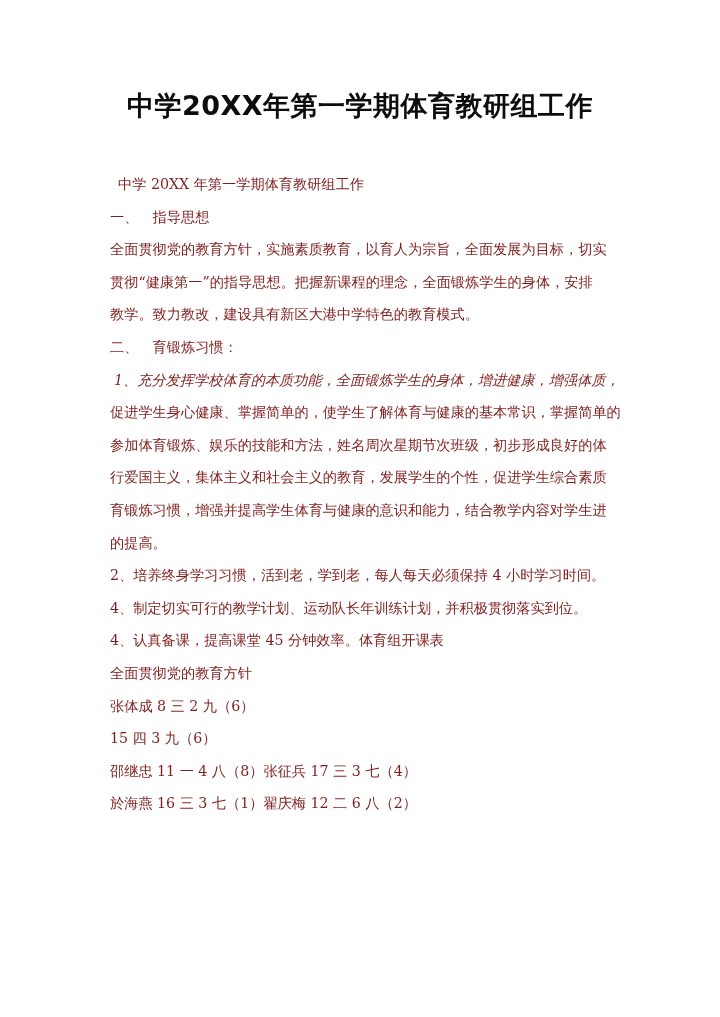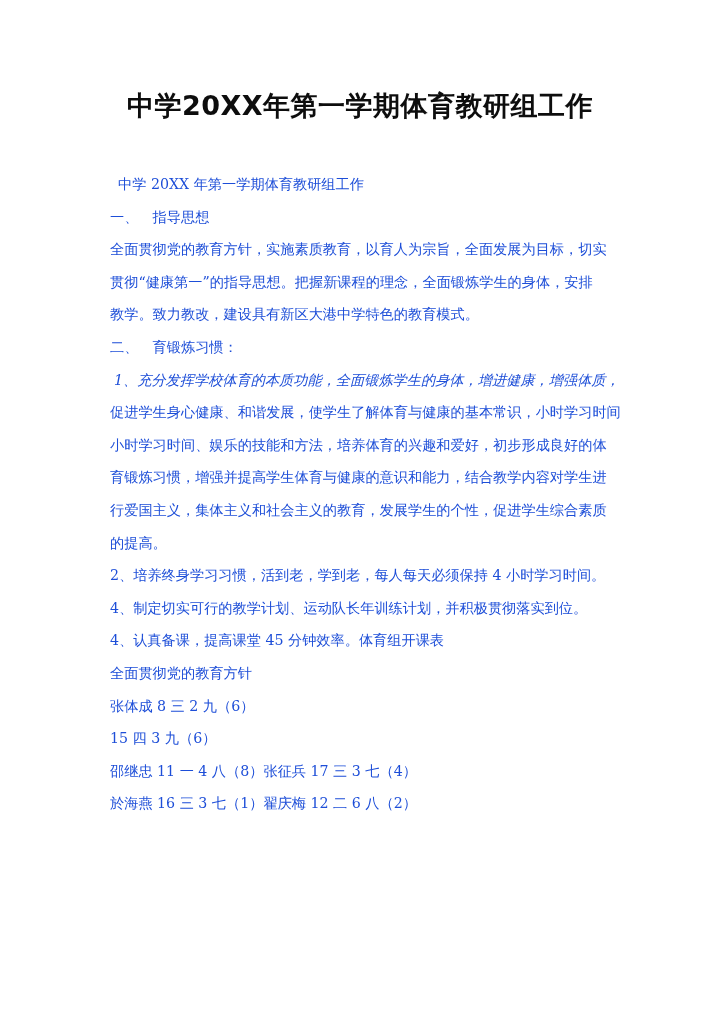--- a/index.html
+++ b/index.html
@@ -35,21 +35,21 @@
       letter-spacing: 0.5px;
       line-height: 40px;
     }
     .body-text {
       position: absolute;
       left: 110px;
       top: 168px;
       width: 510px;
       font-size: 14.2px;
       line-height: 32.6px;
-      color: #1d4ed8;
+      color: #7f1d1d;
     }
     .line {
       white-space: nowrap;
       display: block;
       height: 32.6px;
     }
     .line.subtitle { padding-left: 8px; }
     .line.indent1 { padding-left: 4px; font-style: italic; }
   </style>
 </head>
@@ -59,24 +59,24 @@
   <div class="title">中学20XX年第一学期体育教研组工作</div>
 
   <div class="body-text">
     <span class="line subtitle">中学 20XX 年第一学期体育教研组工作</span>
     <span class="line">一、　指导思想</span>
     <span class="line">全面贯彻党的教育方针，实施素质教育，以育人为宗旨，全面发展为目标，切实</span>
     <span class="line">贯彻“健康第一”的指导思想。把握新课程的理念，全面锻炼学生的身体，安排</span>
     <span class="line">教学。致力教改，建设具有新区大港中学特色的教育模式。</span>
     <span class="line">二、　育锻炼习惯：</span>
     <span class="line indent1">1、充分发挥学校体育的本质功能，全面锻炼学生的身体，增进健康，增强体质，</span>
-    <span class="line">促进学生身心健康、和谐发展，使学生了解体育与健康的基本常识，小时学习时间</span>
-    <span class="line">小时学习时间、娱乐的技能和方法，培养体育的兴趣和爱好，初步形成良好的体</span>
+    <span class="line">促进学生身心健康、掌握简单的，使学生了解体育与健康的基本常识，掌握简单的</span>
+    <span class="line">参加体育锻炼、娱乐的技能和方法，姓名周次星期节次班级，初步形成良好的体</span>
+    <span class="line">行爱国主义，集体主义和社会主义的教育，发展学生的个性，促进学生综合素质</span>
     <span class="line">育锻炼习惯，增强并提高学生体育与健康的意识和能力，结合教学内容对学生进</span>
-    <span class="line">行爱国主义，集体主义和社会主义的教育，发展学生的个性，促进学生综合素质</span>
     <span class="line">的提高。</span>
     <span class="line">2、培养终身学习习惯，活到老，学到老，每人每天必须保持 4 小时学习时间。</span>
     <span class="line">4、制定切实可行的教学计划、运动队长年训练计划，并积极贯彻落实到位。</span>
     <span class="line">4、认真备课，提高课堂 45 分钟效率。体育组开课表</span>
     <span class="line">全面贯彻党的教育方针</span>
     <span class="line">张体成 8 三 2 九（6）</span>
     <span class="line">15 四 3 九（6）</span>
     <span class="line">邵继忠 11 一 4 八（8）张征兵 17 三 3 七（4）</span>
     <span class="line">於海燕 16 三 3 七（1）翟庆梅 12 二 6 八（2）</span>
   </div>

